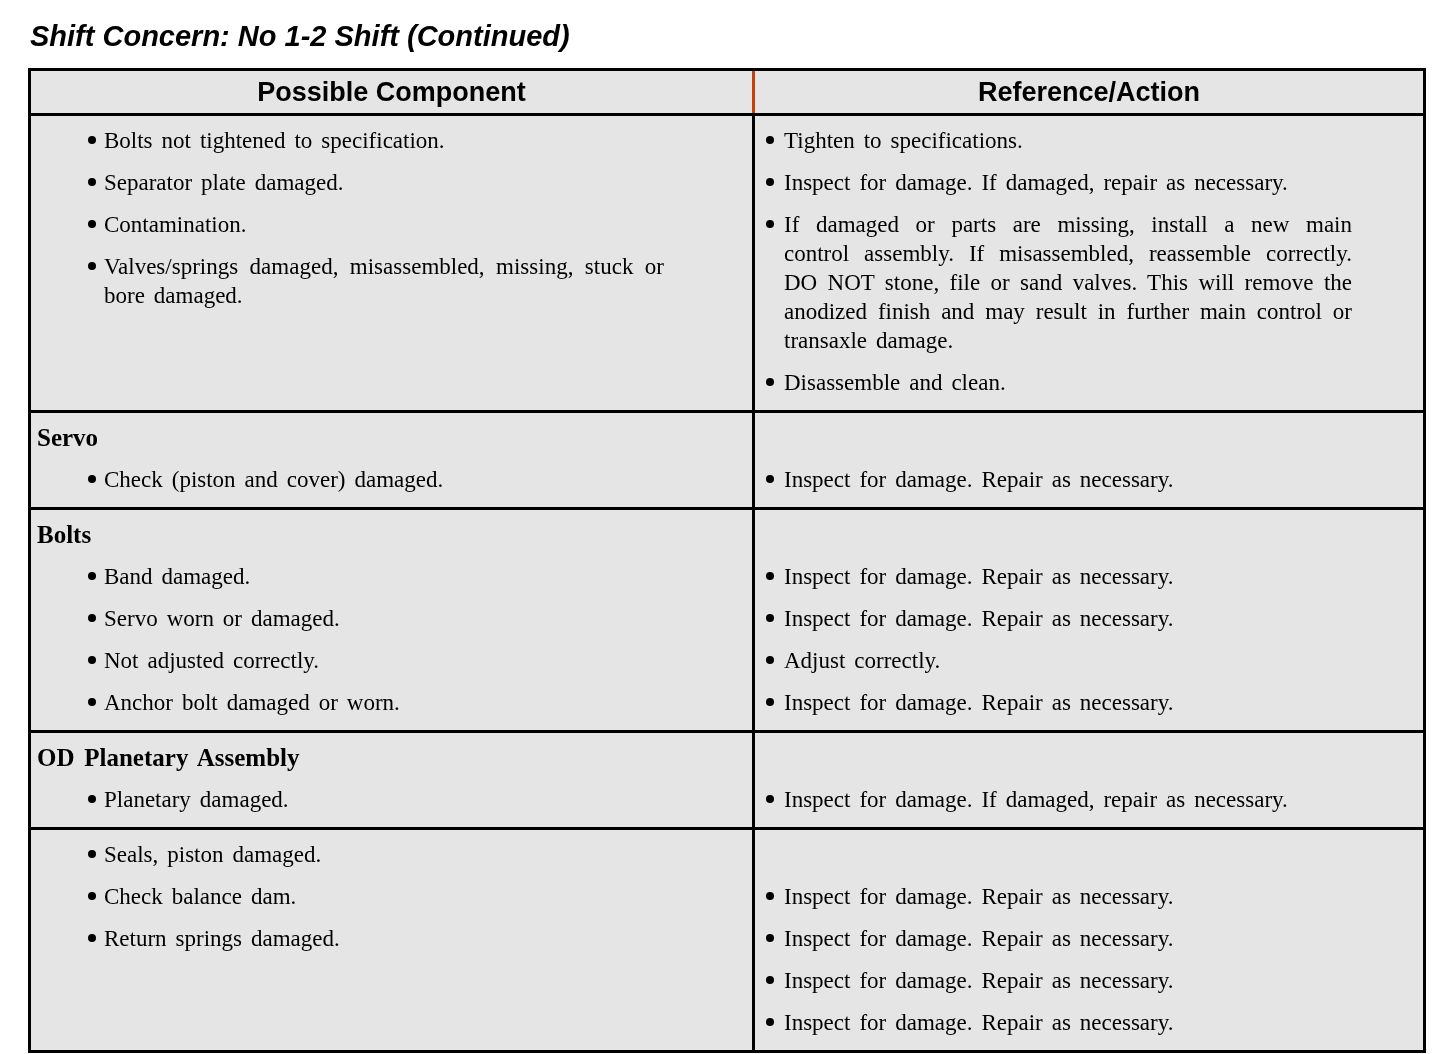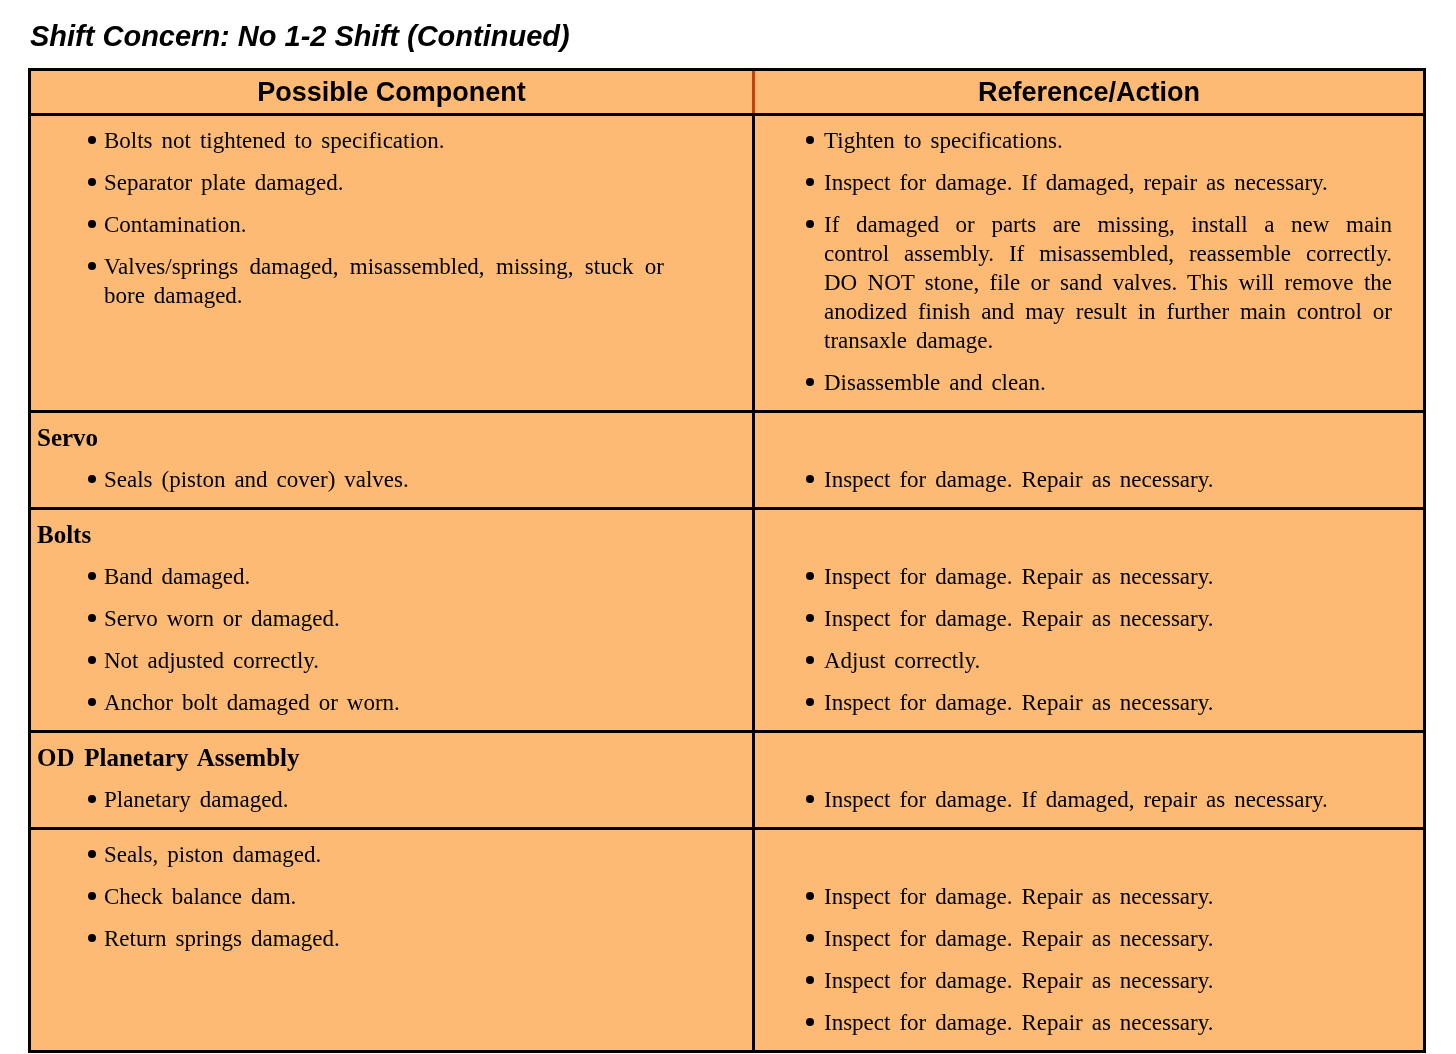--- a/index.html
+++ b/index.html
@@ -21,21 +21,21 @@
     font-weight: bold;
     font-size: 29px;
     letter-spacing: 0px;
     margin: 0 0 15px 2px;
     color: #000;
     font-style: italic;
   }
   .shift-table {
     width: 1398px;
     border: 3px solid #000;
-    background: #fdba74;
+    background: #e5e5e5;
   }
   .thead {
     display: grid;
     grid-template-columns: 721px 1fr;
     border-bottom: 3px solid #000;
   }
   .th {
     font-family: "Liberation Sans", sans-serif;
     font-weight: bold;
     font-size: 27px;
@@ -64,21 +64,21 @@
   }
   .heading-spacer { height: 42px; }
   .item {
     position: relative;
     font-size: 23px;
     line-height: 29px;
     margin-bottom: 13px;
     word-spacing: 0.14em;
   }
   .cell.left  .item { padding-left: 73px; }
-  .cell.right .item { padding-left: 29px; margin-left: 40px; }
+  .cell.right .item { padding-left: 29px; }
   .bullet {
     position: absolute;
     top: 10px;
     width: 8px;
     height: 8px;
     border-radius: 50%;
     background: #000;
   }
   .cell.left  .bullet { left: 57px; }
   .cell.right .bullet { left: 11px; }
@@ -137,21 +137,21 @@
               <span class="bullet"></span>
               <span class="text">Disassemble and clean.</span>
             </div>
           </div>
         </div>
         <div class="section">
           <div class="cell left">
             <div class="section-heading">Servo</div>
             <div class="item">
               <span class="bullet"></span>
-              <span class="text">Seals (piston and cover) valves.</span>
+              <span class="text">Check (piston and cover) damaged.</span>
             </div>
           </div>
           <div class="cell right">
             <div class="heading-spacer"></div>
             <div class="item">
               <span class="bullet"></span>
               <span class="text">Inspect for damage. Repair as necessary.</span>
             </div>
           </div>
         </div>

